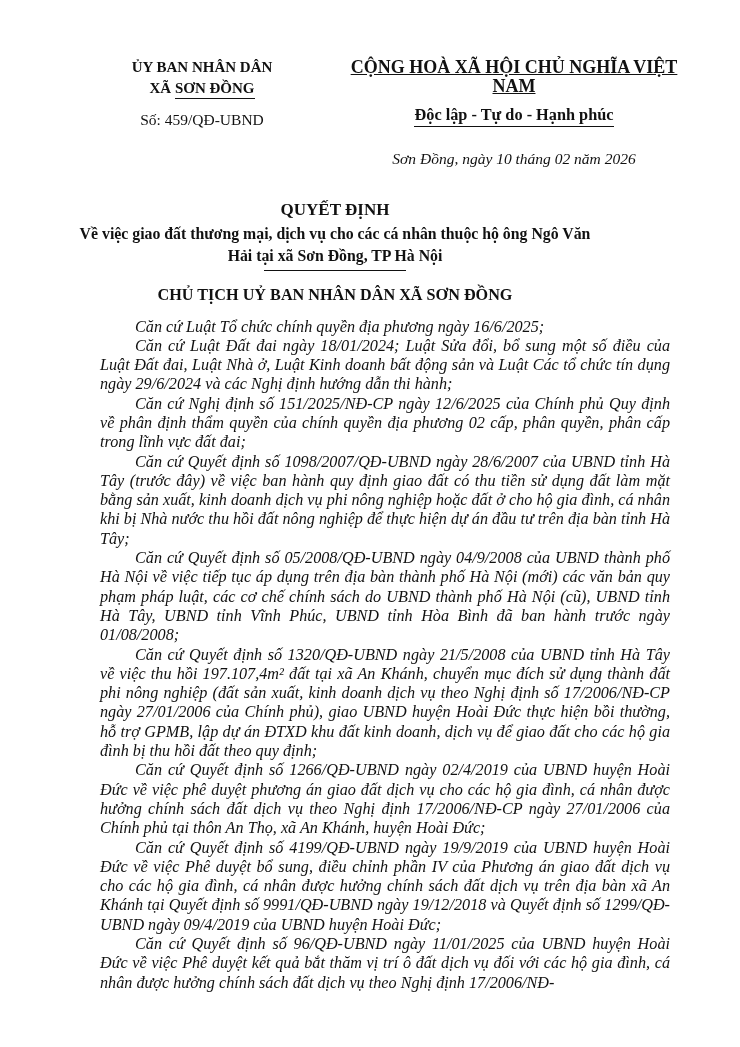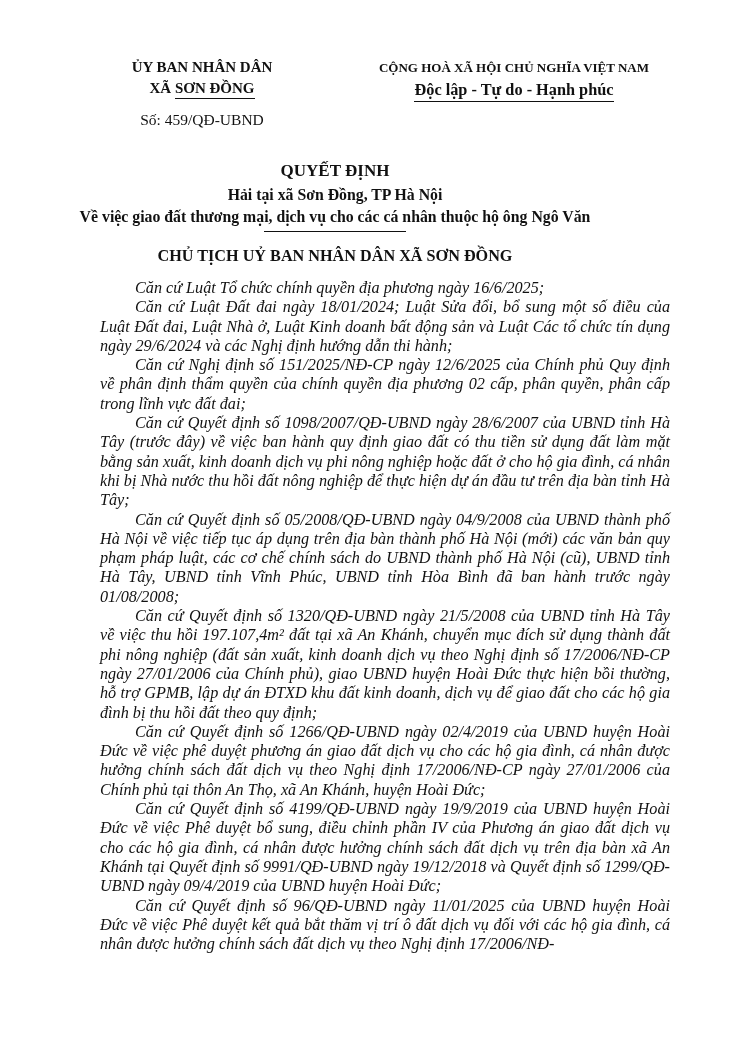--- a/index.html
+++ b/index.html
@@ -11,22 +11,22 @@
   }
   .page { width: 740px; height: 1047px; box-sizing: border-box; padding-top: 58px; background: #ffffff; }
 
   
   .header-row { display: flex; box-sizing: border-box; padding-left: 68px; padding-right: 48px; }
   .org-col { width: 268px; text-align: center; flex-shrink: 0; }
   .nat-col { flex: 1; text-align: center; }
   .org-line1 { font-weight: bold; font-size: 15px; line-height: 19px; text-align: center; }
   .org-line2 { font-weight: bold; font-size: 15px; line-height: 19px; margin-top: 2px; }
   .org-line2 .u { border-bottom: 1.6px solid #111; padding-bottom: 1.5px; }
-  .nat-line1 { font-weight: bold; font-size: 13px; line-height: 19px; }
-  .nat-line2 { margin-top: 3px; }
+  .nat-line1 { font-weight: bold; font-size: 18px; line-height: 19px; text-decoration: underline; }
+  .nat-line2 { margin-top: 9px; }
   .nat-line2 span { display: inline-block; font-weight: bold; font-size: 16.3px; line-height: 19px; border-bottom: 1.8px solid #111; padding-bottom: 1.5px; }
   .doc-number { margin-top: 13px; font-size: 15.5px; }
   .date-line { margin-top: 23px; font-style: italic; font-size: 15.5px; }
 
   
   .title-block { box-sizing: border-box; padding-right: 70px; text-align: center; margin-top: 31px; }
   .decision-title { font-weight: bold; font-size: 17px; line-height: 22px; }
   .decision-subject { font-weight: bold; font-size: 15.8px; line-height: 22px; margin-top: 2px; }
   .subject-rule { width: 142px; border-top: 1.7px solid #111; margin: 3px auto 0 auto; height: 0; }
   .issuing-authority { font-weight: bold; font-size: 16.2px; line-height: 20px; margin-top: 14px; }
@@ -49,28 +49,29 @@
 
   <div class="header-row">
     <div class="org-col">
       <div class="org-line1">ỦY BAN NHÂN DÂN</div>
       <div class="org-line2"><span>XÃ </span><span class="u">SƠN ĐỒNG</span></div>
       <div class="doc-number">Số: 459/QĐ-UBND</div>
     </div>
     <div class="nat-col">
       <div class="nat-line1">CỘNG HOÀ XÃ HỘI CHỦ NGHĨA VIỆT NAM</div>
       <div class="nat-line2"><span>Độc lập - Tự do - Hạnh phúc</span></div>
+      <div class="date-line">Sơn Đồng, ngày 10 tháng 02 năm 2026</div>
     </div>
   </div>
 
   <div class="title-block">
     <div class="decision-title">QUYẾT ĐỊNH</div>
     <div class="decision-subject">
+      <div>Về việc giao đất thương mại, dịch vụ cho các cá nhân thuộc hộ ông Ngô Văn</div>
       <div>Hải tại xã Sơn Đồng, TP Hà Nội</div>
-      <div>Về việc giao đất thương mại, dịch vụ cho các cá nhân thuộc hộ ông Ngô Văn</div>
     </div>
     <div class="subject-rule"></div>
     <div class="issuing-authority">CHỦ TỊCH UỶ BAN NHÂN DÂN XÃ SƠN ĐỒNG</div>
   </div>
 
   <div class="body-text">
     <p>Căn cứ Luật Tổ chức chính quyền địa phương ngày 16/6/2025;</p>
     <p>Căn cứ Luật Đất đai ngày 18/01/2024; Luật Sửa đổi, bổ sung một số điều của Luật Đất đai, Luật Nhà ở, Luật Kinh doanh bất động sản và Luật Các tổ chức tín dụng ngày 29/6/2024 và các Nghị định hướng dẫn thi hành;</p>
     <p>Căn cứ Nghị định số 151/2025/NĐ-CP ngày 12/6/2025 của Chính phủ Quy định về phân định thẩm quyền của chính quyền địa phương 02 cấp, phân quyền, phân cấp trong lĩnh vực đất đai;</p>
     <p>Căn cứ Quyết định số 1098/2007/QĐ-UBND ngày 28/6/2007 của UBND tỉnh Hà Tây (trước đây) về việc ban hành quy định giao đất có thu tiền sử dụng đất làm mặt bằng sản xuất, kinh doanh dịch vụ phi nông nghiệp hoặc đất ở cho hộ gia đình, cá nhân khi bị Nhà nước thu hồi đất nông nghiệp để thực hiện dự án đầu tư trên địa bàn tỉnh Hà Tây;</p>

